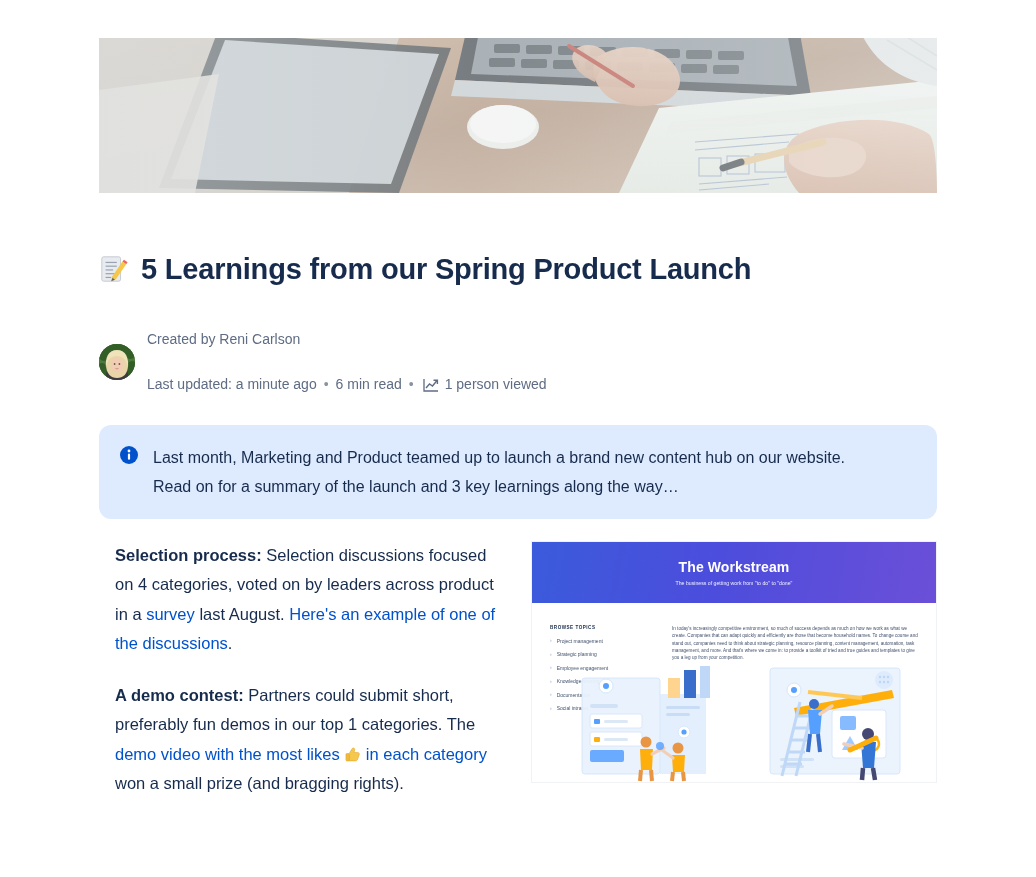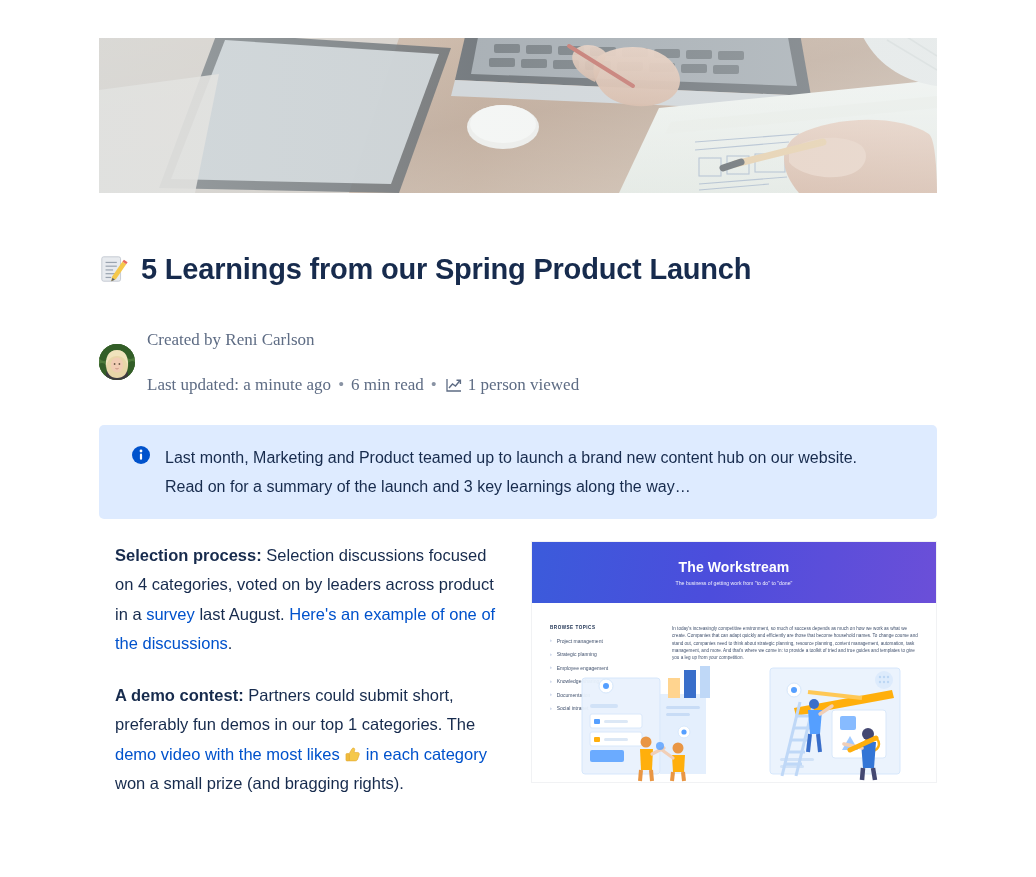--- a/index.html
+++ b/index.html
@@ -64,46 +64,45 @@
   .avatar {
     width: 36px; height: 36px;
     border-radius: 50%;
     flex: 0 0 36px;
     margin-right: 12px;
     overflow: hidden;
     position: relative;
     background: #3a5a2a;
   }
   .byline-lines {
-    font-size: 17px;
+    font-size: 14px;
     color: #5e6c84;
     line-height: 21px;
-    font-family: Liberation Serif, serif;
   }
   .byline-line2 {
     display: flex;
     align-items: center;
     gap: 0px;
     margin-top: 24px;
   }
   .dot-sep { margin: 0 7px; color: #8993a4; }
   .view-icon {
     display: inline-flex;
     align-items: center;
     margin: 0 6px 0 2px;
     position: relative;
     top: 1px;
   }
 
   
   .info-panel {
     margin-top: 30px;
     background: #deebff;
-    border-radius: 5px;
-    padding: 18px 22px 18px 32px;
+    border-radius: 12px;
+    padding: 18px 22px 18px 20px;
     display: flex;
     align-items: flex-start;
   }
   .info-icon {
     flex: 0 0 20px;
     width: 20px; height: 20px;
     margin-right: 14px;
     margin-top: 2px;
   }
   .info-text {

